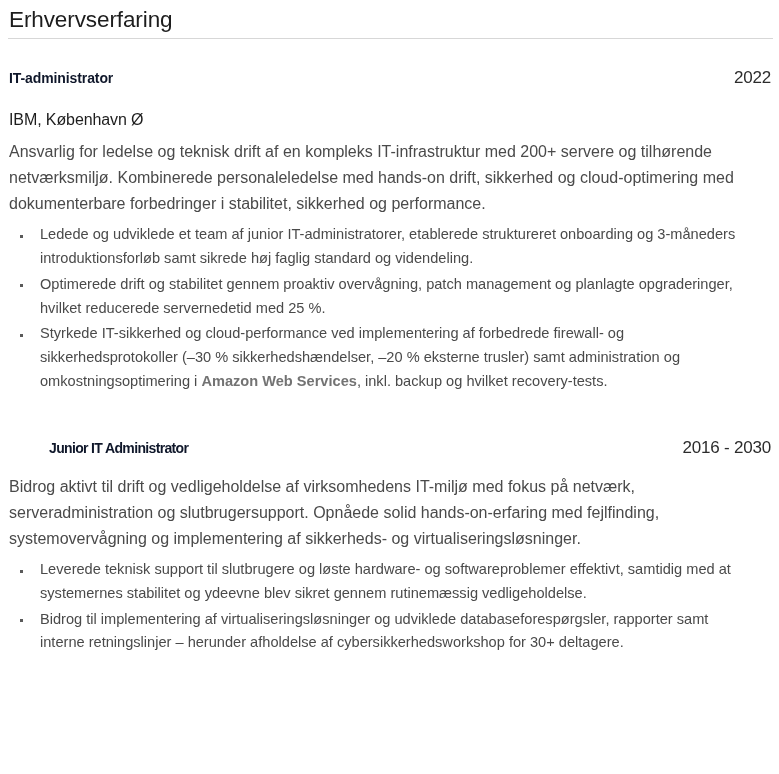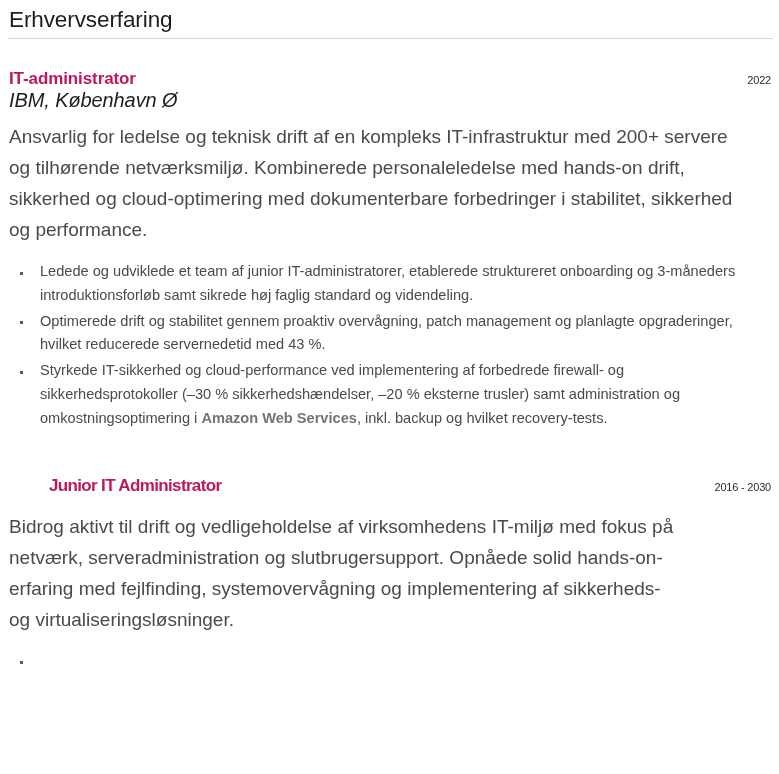--- a/index.html
+++ b/index.html
@@ -53,67 +53,66 @@
   .job.second {
     padding-top: 44px;
   }
   .job-header {
     display: flex;
     align-items: baseline;
     justify-content: space-between;
     width: 100%;
   }
   .job-title {
-    font-size: 17px;
+    font-size: 14px;
     font-weight: 700;
-    color: #be185d;
+    color: #0f172a;
     line-height: 1.25;
     letter-spacing: -0.1px;
     padding-left: 1px;
   }
   .job-title.condensed {
     font-stretch: condensed;
     letter-spacing: -0.65px;
     margin-left: 40px;
   }
   .job-date {
-    font-size: 11px;
+    font-size: 17px;
     font-weight: 400;
     color: #2c2c2c;
     white-space: nowrap;
     letter-spacing: -0.2px;
     padding-right: 2px;
   }
   .job-company {
-    font-size: 20px;
-    font-style: italic;
+    font-size: 16px;
     color: #1d1d1d;
-    margin-top: 0;
+    margin-top: 23px;
     padding-left: 1px;
     letter-spacing: -0.1px;
   }
 
   .job-summary {
-    font-size: 19px;
+    font-size: 16px;
     line-height: 1.63;
     color: #4a4a4a;
     margin-top: 10px;
     padding-left: 1px;
     padding-right: 38px;
     text-align: left;
   }
   .job.second .job-summary {
     padding-right: 92px;
     margin-top: 16px;
   }
 
   
   ul.bullets {
     list-style: none;
-    margin: 14px 0 0 0;
+    margin: 6px 0 0 0;
     padding: 0;
   }
   ul.bullets li {
     position: relative;
     padding-left: 32px;
     padding-right: 30px;
     font-size: 14.6px;
     line-height: 1.63;
     color: #4a4a4a;
     margin-top: 2px;
@@ -151,34 +150,37 @@
       <div class="job-title">IT-administrator</div>
       <div class="job-date">2022</div>
     </div>
     <div class="job-company">IBM, København Ø</div>
     <div class="job-summary">Ansvarlig for ledelse og teknisk drift af en kompleks IT-infrastruktur med 200+ servere og tilhørende netværksmiljø. Kombinerede personaleledelse med hands-on drift, sikkerhed og cloud-optimering med dokumenterbare forbedringer i stabilitet, sikkerhed og performance.</div>
     <ul class="bullets">
       <li>
         <span class="dot"></span><span>Ledede og udviklede et team af junior IT-administratorer, etablerede struktureret onboarding og 3-måneders introduktionsforløb samt sikrede høj faglig standard og videndeling.</span><span class="strong"></span><span></span>
       </li>
       <li>
-        <span class="dot"></span><span>Optimerede drift og stabilitet gennem proaktiv overvågning, patch management og planlagte opgraderinger, hvilket reducerede servernedetid med 43 %.</span><span class="strong"></span><span></span>
+        <span class="dot"></span><span>Optimerede drift og stabilitet gennem proaktiv overvågning, patch management og planlagte opgraderinger, hvilket reducerede servernedetid med 25 %.</span><span class="strong"></span><span></span>
       </li>
       <li>
         <span class="dot"></span><span>Styrkede IT-sikkerhed og cloud-performance ved implementering af forbedrede firewall- og sikkerhedsprotokoller (–30 % sikkerhedshændelser, –20 % eksterne trusler) samt administration og omkostningsoptimering i </span><span class="strong">Amazon Web Services</span><span>, inkl. backup og hvilket recovery-tests.</span>
       </li>
     </ul>
   </div>
 
   <div class="job second">
     <div class="job-header">
       <div class="job-title condensed">Junior IT Administrator</div>
       <div class="job-date">2016 - 2030</div>
     </div>
     <div class="job-summary">Bidrog aktivt til drift og vedligeholdelse af virksomhedens IT-miljø med fokus på netværk, serveradministration og slutbrugersupport. Opnåede solid hands-on-erfaring med fejlfinding, systemovervågning og implementering af sikkerheds- og virtualiseringsløsninger.</div>
     <ul class="bullets">
       <li>
-        <span class="dot"></span><span class="strong"></span><span></span>
+        <span class="dot"></span><span>Leverede teknisk support til slutbrugere og løste hardware- og softwareproblemer effektivt, samtidig med at systemernes stabilitet og ydeevne blev sikret gennem rutinemæssig vedligeholdelse.</span><span class="strong"></span><span></span>
+      </li>
+      <li>
+        <span class="dot"></span><span>Bidrog til implementering af virtualiseringsløsninger og udviklede databaseforespørgsler, rapporter samt interne retningslinjer – herunder afholdelse af cybersikkerhedsworkshop for 30+ deltagere.</span><span class="strong"></span><span></span>
       </li>
     </ul>
   </div>
 
 </div>
 
 </body></html>

